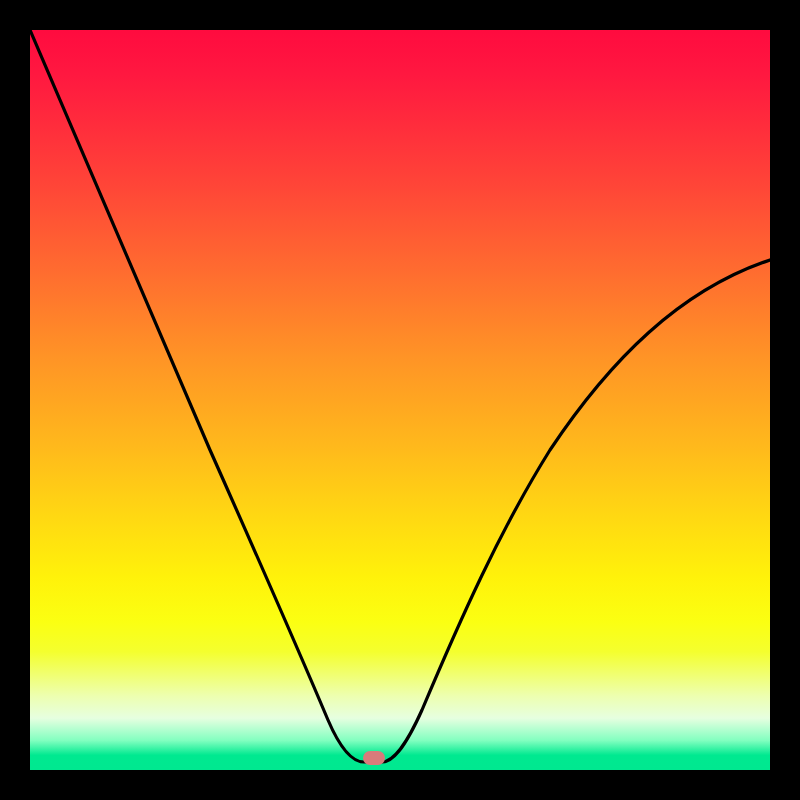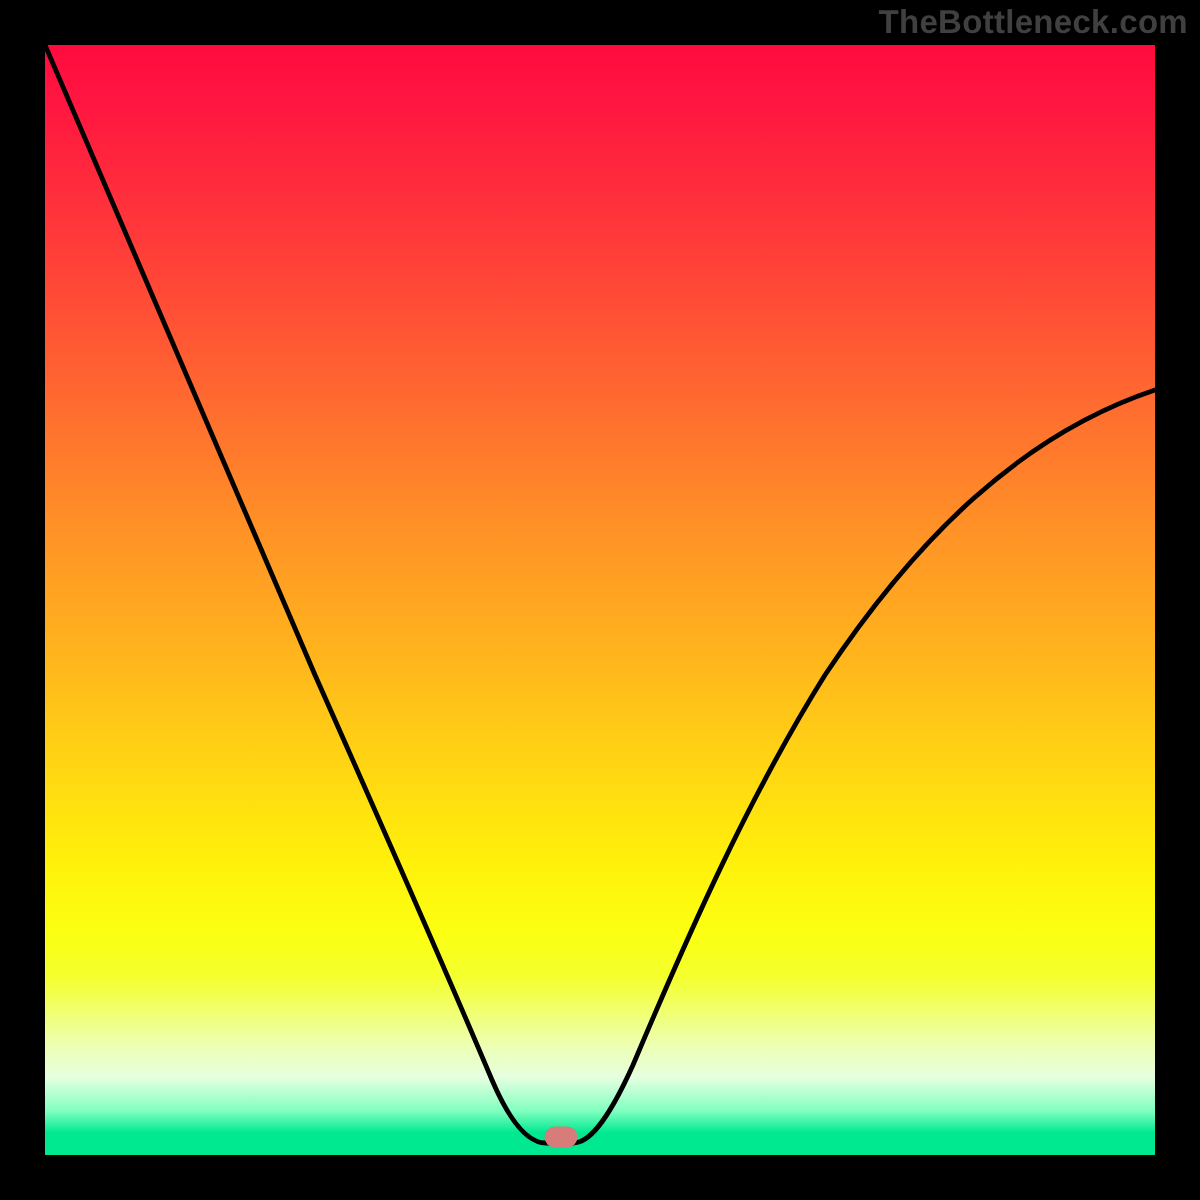--- a/index.html
+++ b/index.html
@@ -66,21 +66,20 @@
     background: #d87b7b;
     border-radius: 7px;
     transform: translate(-50%, -50%);
   }
 </style>
 </head>
 <body>
 
 <div class="frame">
 
-  <div class="attribution">TheBottleneck.com</div>
 
   <div class="plot-area">
 
     <svg class="curve" viewBox="0 0 740 740" preserveAspectRatio="none">
       <path d="M 0 0
                C 60 140, 120 280, 180 420
                C 220 510, 260 600, 298 690
                C 310 718, 322 732, 334 732
                L 352 732
                C 362 732, 374 720, 392 680

